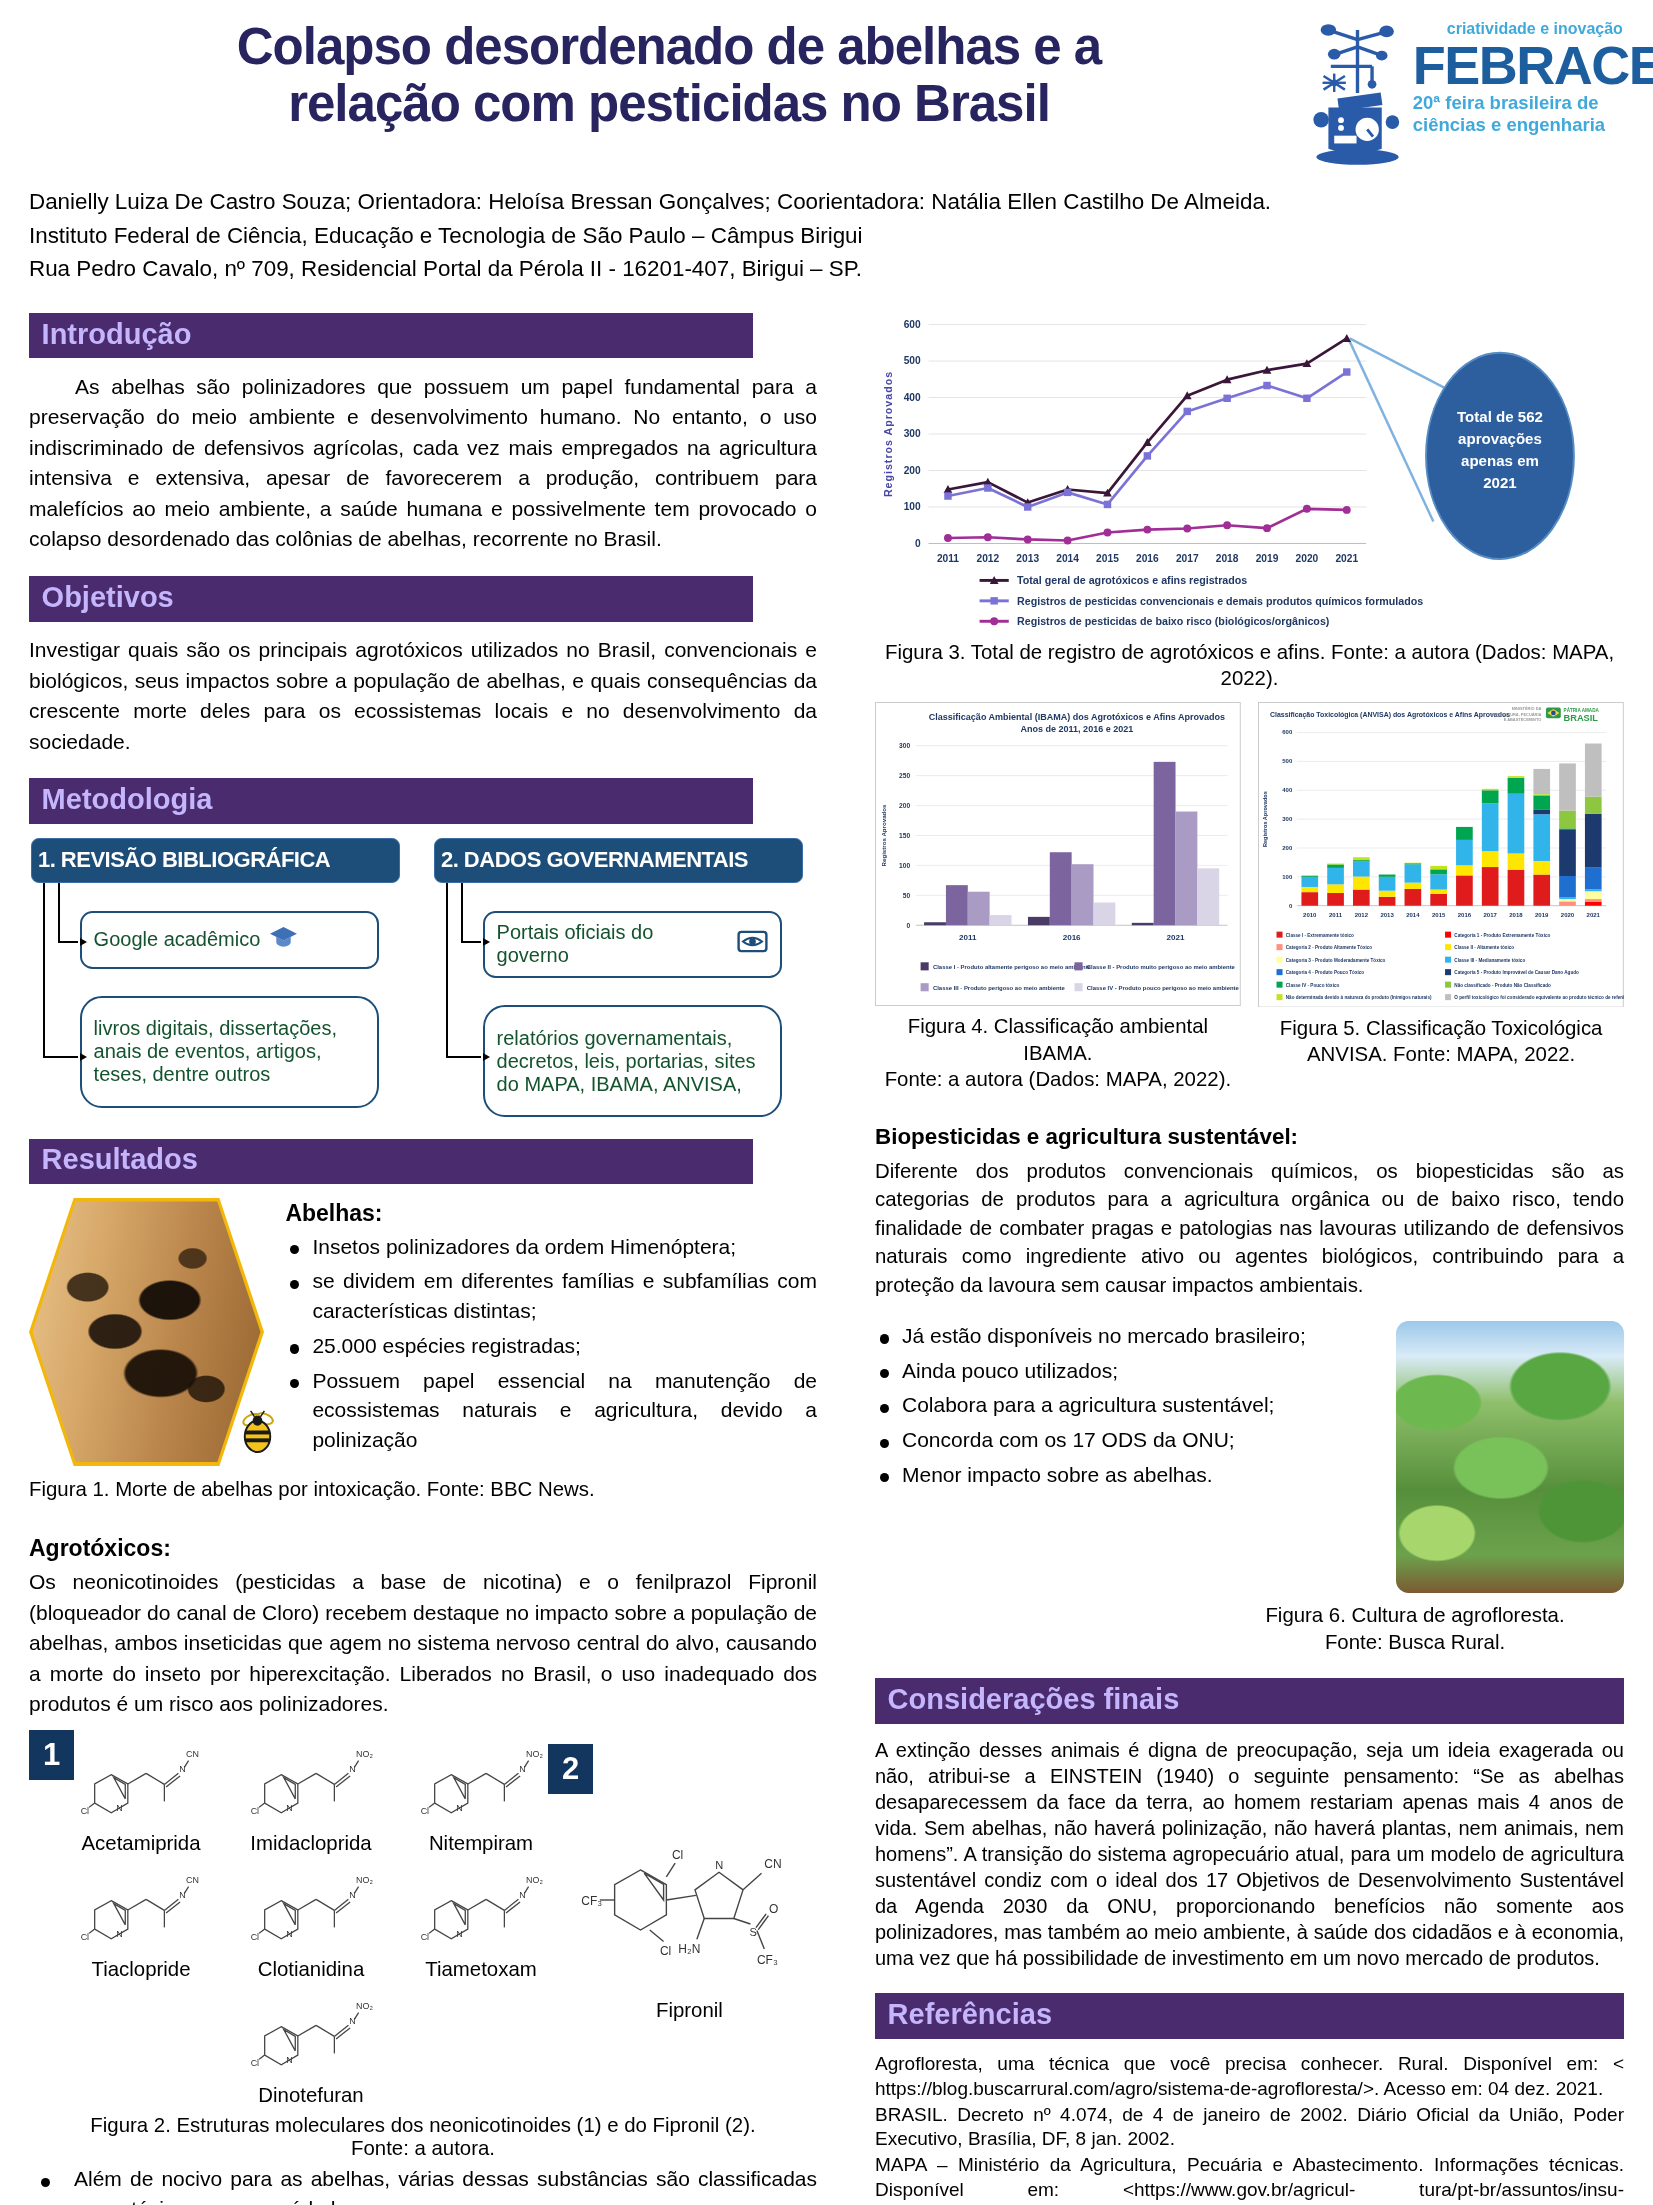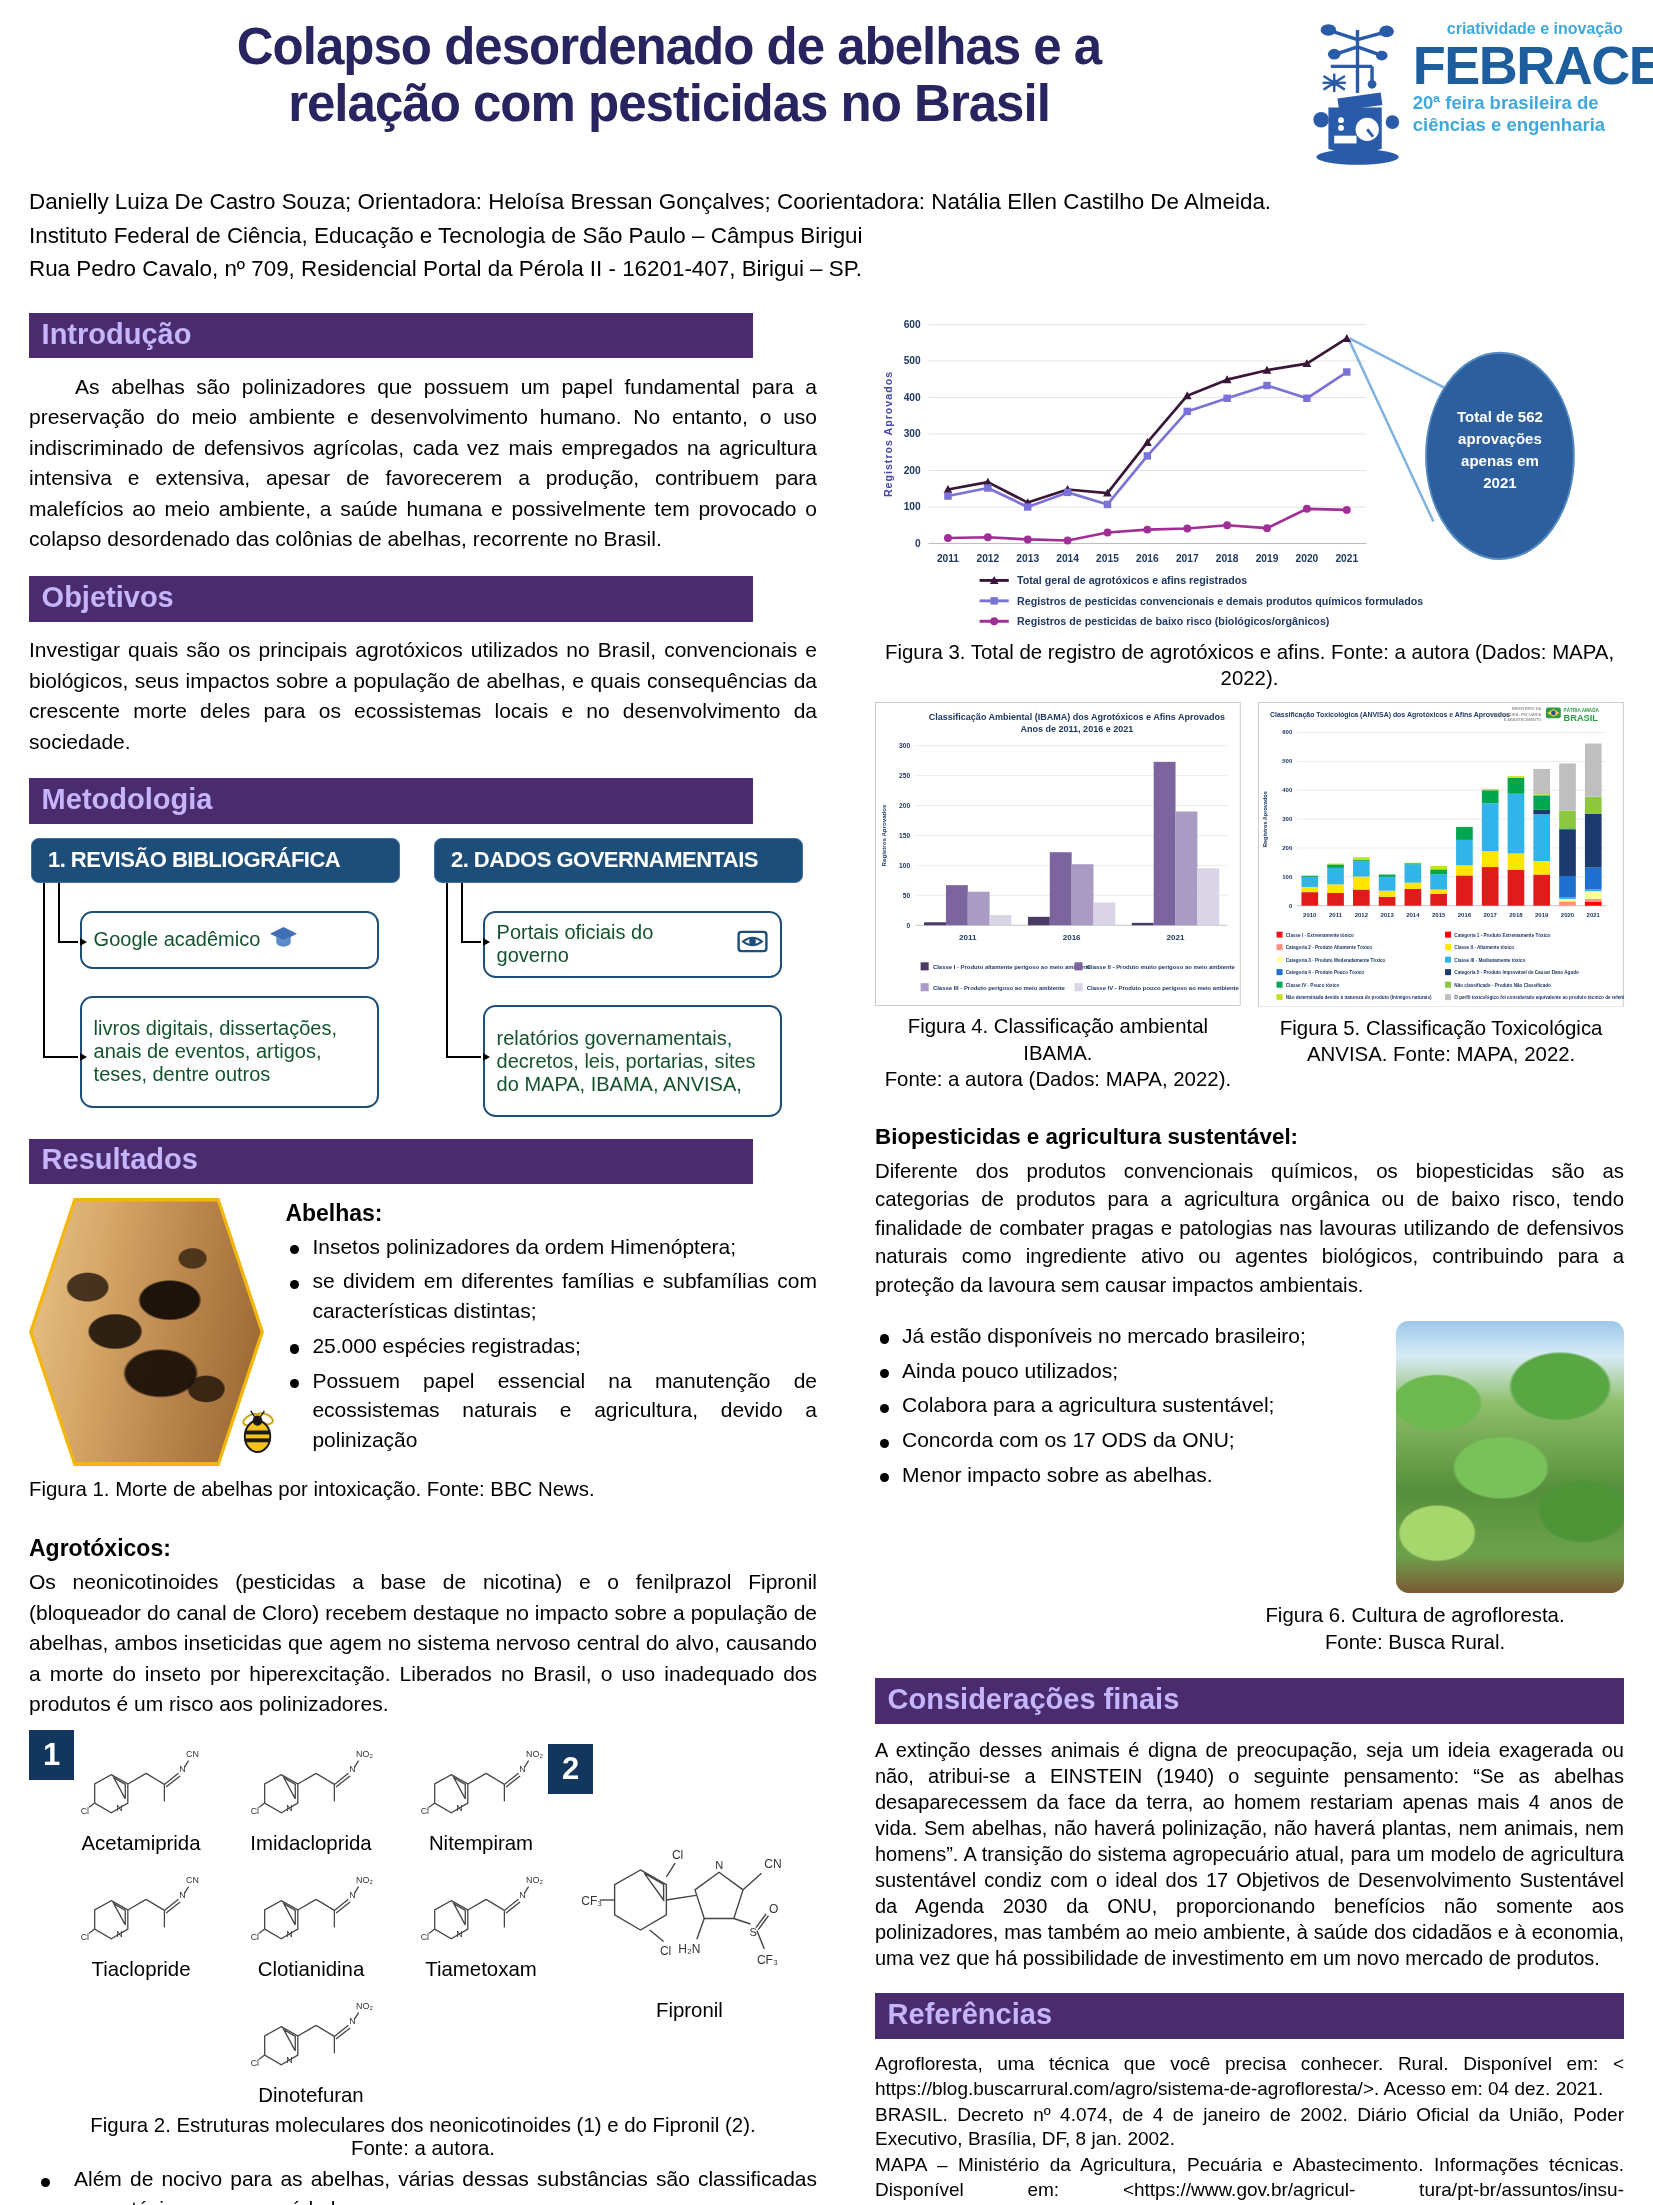--- a/index.html
+++ b/index.html
@@ -25,25 +25,25 @@
     padding:4.9px 12.6px 7.8px 12.6px;box-sizing:border-box;width:724px;margin:21.4px 0 13.6px 0;}
   .section-bar.first{margin-top:2.9px;}
   .col-right .section-bar{width:100%;}
   .body-text{font-size:21px;line-height:1.45;text-align:justify;}
   .indent{text-indent:46px;}
   
   .flow{display:flex;gap:34px;margin:4.9px 0 3.9px 1.9px;}
   .flow-col{position:relative;width:369px;}
   .flow-header{background:#1d4e79;border:1.9px solid #3a6ea5;border-radius:7.8px;color:#fff;
     font-weight:bold;font-size:22px;height:45px;box-sizing:border-box;display:flex;
-    align-items:center;padding:0 16px;letter-spacing:-0.5px;}
+    align-items:center;padding:0 6px;letter-spacing:-0.5px;}
   .flow-box{background:#fff;border:2.4px solid #1d4e79;border-radius:12.6px;color:#14532d;
     font-size:20px;padding:8.8px 11.7px;width:299px;margin-left:49px;box-sizing:border-box;}
   .flow-box.b1{margin-top:28px;min-height:58px;display:flex;align-items:center;gap:8.8px;}
-  .flow-box.b2{margin-top:27px;min-height:112px;display:flex;align-items:center;}
+  .flow-box.b2{margin-top:27px;min-height:112px;display:flex;align-items:center;border-radius:22px;}
   .elbow{position:absolute;border-left:2.9px solid #000;border-bottom:2.9px solid #000;}
   .elbow:after{content:"";position:absolute;right:-8.3px;bottom:-5.8px;width:0;height:0;
     border-top:4.4px solid transparent;border-bottom:4.4px solid transparent;border-left:7.3px solid #000;}
   .e1{top:45px;left:27px;width:18.5px;height:58px;}
   .e2{top:45px;left:12.6px;width:33px;height:173px;}
   
   .abelhas{display:flex;gap:21.4px;position:relative;margin-top:7.8px;}
   .hex-border{flex:none;width:235px;height:268px;background:#f2b70a;
     clip-path:polygon(19% 0,81% 0,100% 50%,81% 100%,19% 100%,0 50%);
     display:flex;align-items:center;justify-content:center;}

